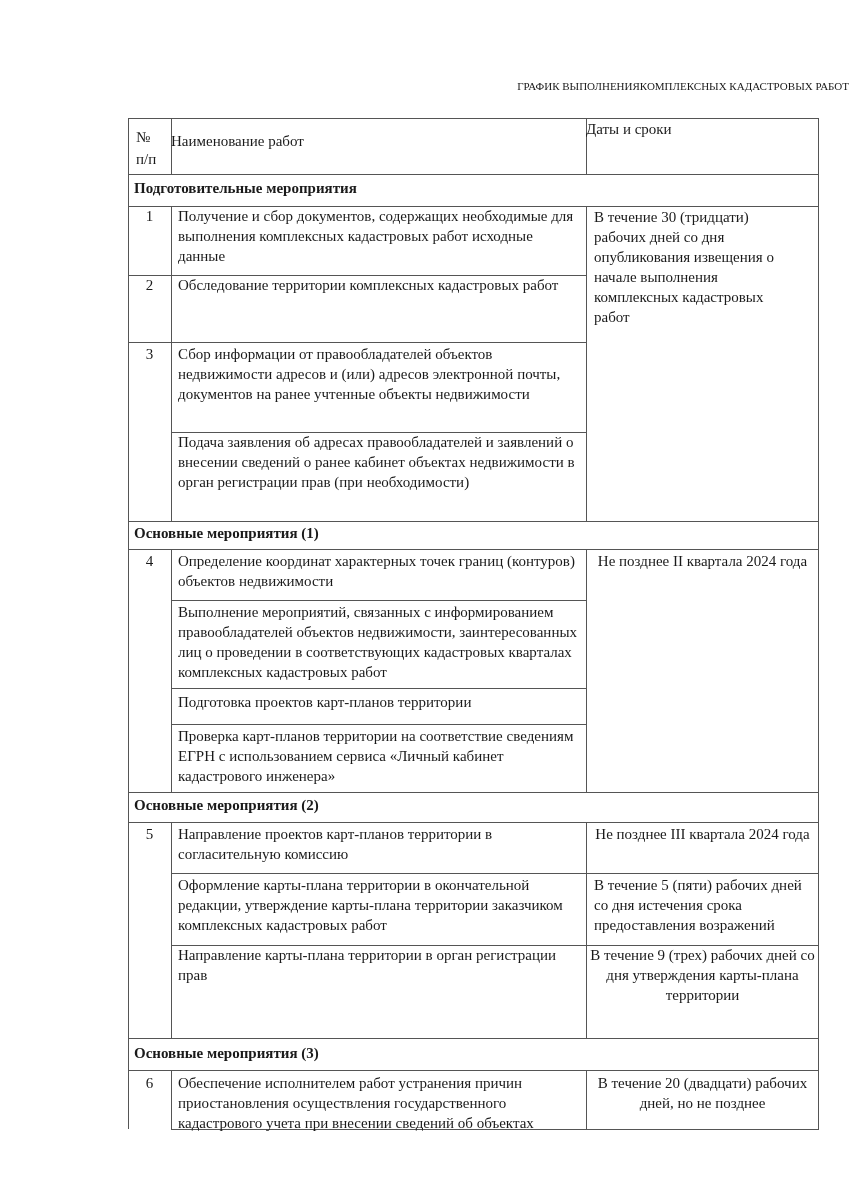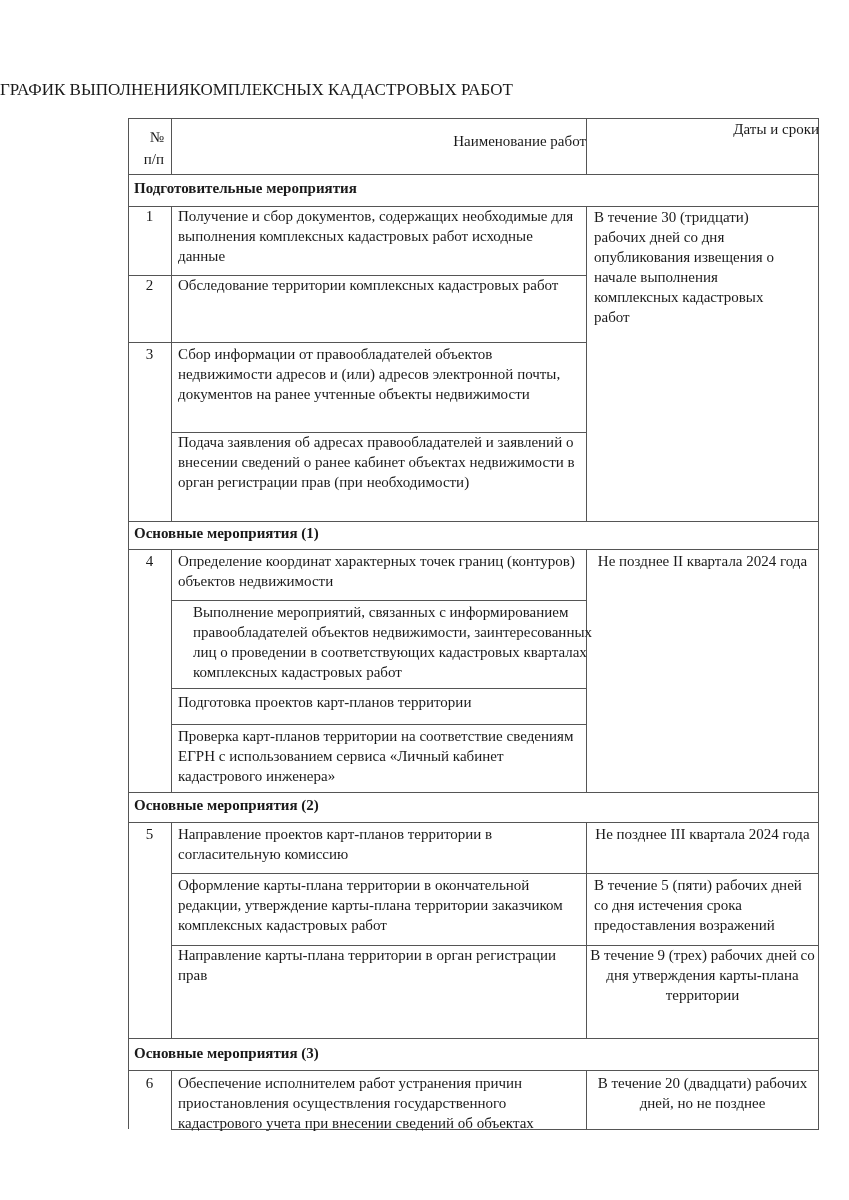--- a/index.html
+++ b/index.html
@@ -13,22 +13,22 @@
       position: relative;
       overflow: hidden;
       font-family: "Liberation Serif", "DejaVu Serif", serif;
       color: #1a1a1a;
     }
     .doc-title {
       position: absolute;
       left: 0;
       width: 849px;
       top: 80px;
-      text-align: left;
-      font-size: 17px;
+      text-align: right;
+      font-size: 11px;
       letter-spacing: 0;
     }
     .sched {
       position: absolute;
       left: 128px;
       top: 118px;
       width: 691px;
     }
     .cell {
       position: absolute;
@@ -59,21 +59,21 @@
     .date.center {
       text-align: center;
       padding-left: 4px;
       padding-right: 4px;
     }
     .section {
       font-weight: bold;
       padding: 4px 0 0 6px;
     }
     .hdr {
-      text-align: right;
+      text-align: left;
       padding-top: 0px;
     }
   </style>
 </head>
 <body>
 
 <div class="doc-title">ГРАФИК ВЫПОЛНЕНИЯКОМПЛЕКСНЫХ КАДАСТРОВЫХ РАБОТ</div>
 
 <div class="sched">
 
@@ -129,21 +129,21 @@
   <div class="cell name" style="left:43px;top:224px;width:415px;height:90px;padding-top:2px;">Сбор информации от правообладателей объектов недвижимости адресов и (или) адресов электронной почты, документов на ранее учтенные объекты недвижимости</div>
 
   <div class="cell name" style="left:43px;top:314px;width:415px;height:89px;padding-top:0;">Подача заявления об адресах правообладателей и заявлений о внесении  сведений о ранее кабинет объектах недвижимости в орган регистрации прав (при необходимости)</div>
 
   <div class="cell date" style="left:458px;top:88px;width:207px;height:315px;padding-top:1px;">В течение 30 (тридцати) рабочих дней со дня опубликования извещения о начале выполнения комплексных кадастровых работ</div>
 
   <div class="cell section" style="left:0;top:403px;width:691px;height:28px;padding-top:2px;">Основные мероприятия (1)</div>
 
   <div class="cell num" style="left:0;top:431px;width:43px;height:51px;padding-top:2px;">4</div>
   <div class="cell name" style="left:43px;top:431px;width:415px;height:51px;padding-top:2px;">Определение координат характерных точек границ (контуров) объектов недвижимости</div>
-  <div class="cell name" style="left:43px;top:482px;width:415px;height:88px;padding-top:2px;margin-left:15px;">Выполнение мероприятий, связанных с информированием правообладателей объектов недвижимости, заинтересованных лиц о проведении в соответствующих кадастровых кварталах комплексных кадастровых работ</div>
+  <div class="cell name" style="left:43px;top:482px;width:415px;height:88px;padding-top:2px;">Выполнение мероприятий, связанных с информированием правообладателей объектов недвижимости, заинтересованных лиц о проведении в соответствующих кадастровых кварталах комплексных кадастровых работ</div>
   <div class="cell name" style="left:43px;top:570px;width:415px;height:36px;padding-top:4px;">Подготовка проектов карт-планов территории</div>
   <div class="cell name" style="left:43px;top:606px;width:415px;height:68px;padding-top:2px;">Проверка карт-планов территории на соответствие сведениям ЕГРН с использованием сервиса «Личный кабинет кадастрового инженера»</div>
 
   <div class="cell date center" style="left:458px;top:431px;width:233px;height:243px;padding-top:2px;">Не позднее II квартала 2024 года</div>
 
   <div class="cell section" style="left:0;top:674px;width:691px;height:30px;padding-top:3px;">Основные мероприятия (2)</div>
 
   <div class="cell num" style="left:0;top:704px;width:43px;height:51px;padding-top:2px;">5</div>
   <div class="cell name" style="left:43px;top:704px;width:415px;height:51px;padding-top:2px;">Направление проектов карт-планов территории в согласительную комиссию</div>
   <div class="cell date center" style="left:458px;top:704px;width:233px;height:51px;padding-top:2px;">Не позднее III квартала 2024 года</div>

